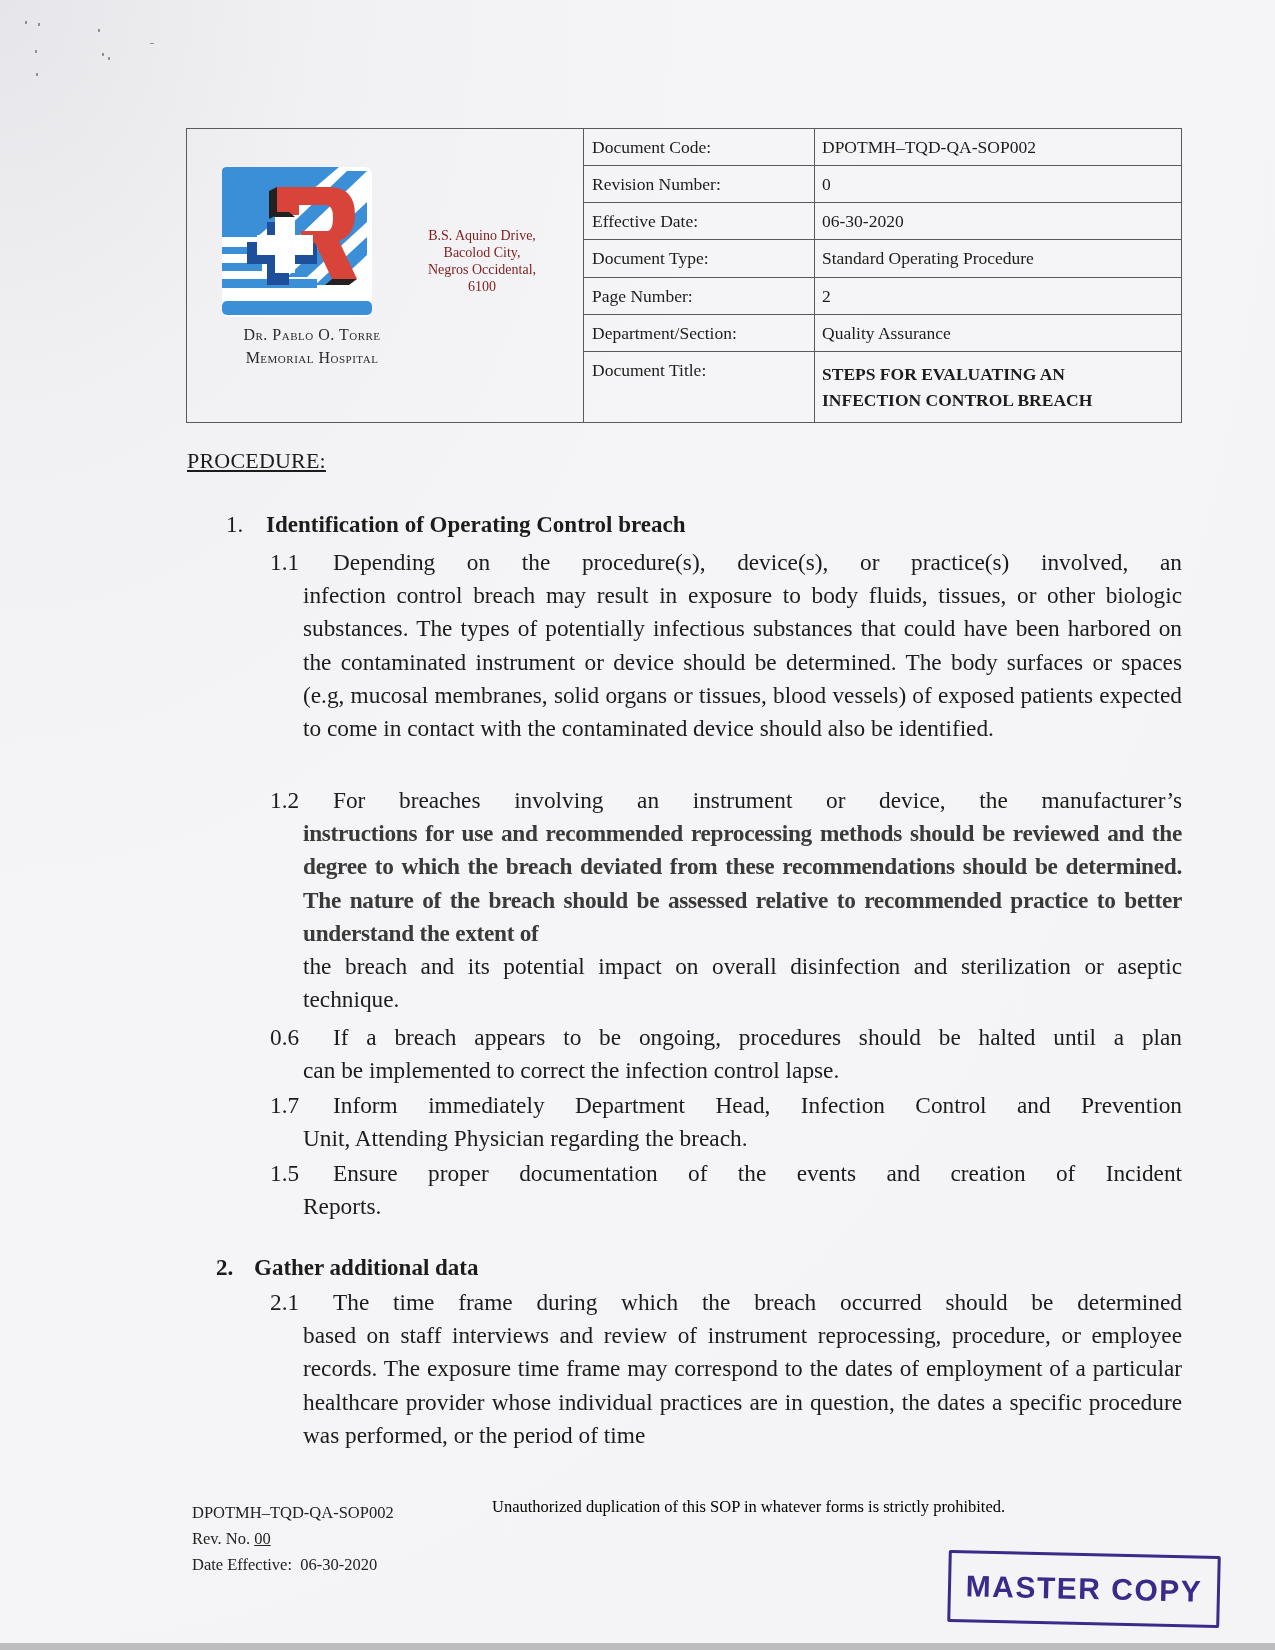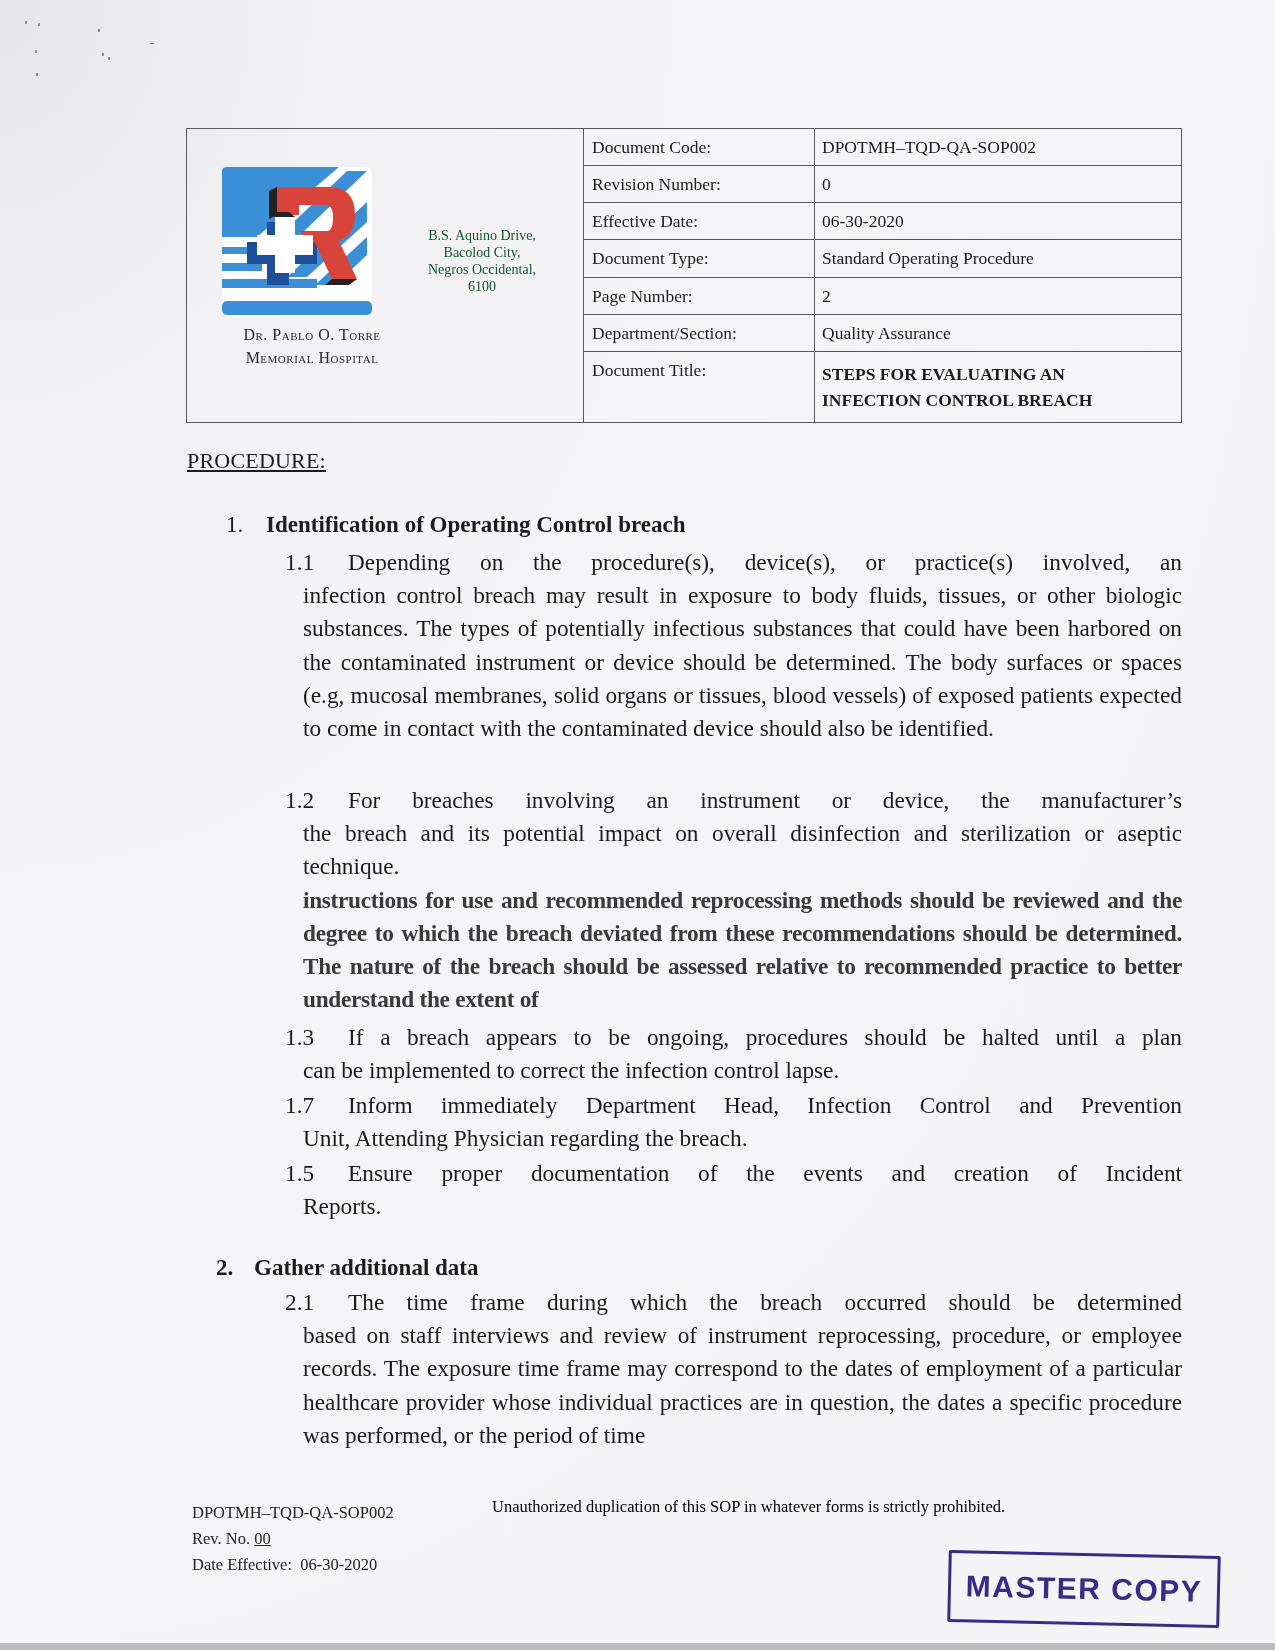--- a/index.html
+++ b/index.html
@@ -27,33 +27,33 @@
     .label-cell { width: 222px; padding-left: 8px !important; font-family: "Liberation Serif", serif; font-size: 17.5px; }
     .value-cell { padding-left: 7px !important; font-size: 17.5px; }
     .value-cell.bold { font-weight: bold; font-size: 17.5px; line-height: 26px; padding-top: 4px !important; padding-bottom: 4px !important; }
     .logo-wrap { position: absolute; left: 30px; top: 38px; width: 180px; height: 160px; }
     .hosp-name {
       position: absolute; left: 0; top: 194px; width: 250px; text-align: center;
       font-family: "Liberation Serif", serif; font-variant: small-caps; font-size: 16px; line-height: 23px; letter-spacing: .5px; color: #2a2a2a;
     }
     .address {
       position: absolute; left: 225px; top: 98px; width: 140px; text-align: center;
-      font-size: 14px; line-height: 17px; color: #14532d;
+      font-size: 14px; line-height: 17px; color: #7f1d1d;
     }
 
     
     .procedure-heading {
       position: absolute; left: 187px; top: 448px; font-weight: normal; font-size: 22px;
       text-decoration: underline; letter-spacing: .2px;
     }
     .section-title { position: absolute; font-weight: bold; font-size: 23px; }
     .section-title .num { display: inline-block; width: 40px; font-weight: normal; }
     .section-title.s2 .num { font-weight: bold; width: 38px; }
     .item { position: absolute; left: 270px; width: 912px; font-size: 23.3px; line-height: 33.2px; }
-    .item .first-line { text-align: justify; text-align-last: justify; margin-left: 15px; }
+    .item .first-line { text-align: justify; text-align-last: justify; }
     .item .num { display: inline-block; width: 63px; }
     .item .rest { padding-left: 33px; text-align: justify; }
     .bold-look { font-weight: bold; color: #3a3a3a; letter-spacing: -0.3px; }
 
     
     .footer-left { position: absolute; left: 192px; top: 1500px; font-size: 16.5px; line-height: 26px; color: #222; }
     .footer-left .underline { text-decoration: underline; }
     .footer-notice { position: absolute; left: 492px; top: 1497px; font-size: 16.5px; color: #000000; }
     .stamp {
       position: absolute; left: 948px; top: 1553px; width: 266px; height: 66px;
@@ -157,26 +157,26 @@
   <span class="num">1.</span><span>Identification of Operating Control breach</span>
 </div>
 
 <div class="item" style="top:546px">
   <div class="first-line"><span class="num">1.1</span><span>Depending on the procedure(s), device(s), or practice(s) involved, an</span></div>
   <div class="rest">infection control breach may result in exposure to body fluids, tissues, or other biologic substances. The types of potentially infectious substances that could have been harbored on the contaminated instrument or device should be determined. The body surfaces or spaces (e.g, mucosal membranes, solid organs or tissues, blood vessels) of exposed patients expected to come in contact with the contaminated device should also be identified.</div>
 </div>
 
 <div class="item" style="top:784px">
   <div class="first-line"><span class="num">1.2</span><span>For breaches involving an instrument or device, the manufacturer’s</span></div>
+  <div class="rest bold-look">instructions for use and recommended reprocessing methods should be reviewed and the degree to which the breach deviated from these recommendations should be determined. The nature of the breach should be assessed relative to recommended practice to better understand the extent of</div>
   <div class="rest">the breach and its potential impact on overall disinfection and sterilization or aseptic technique.</div>
-  <div class="rest bold-look">instructions for use and recommended reprocessing methods should be reviewed and the degree to which the breach deviated from these recommendations should be determined. The nature of the breach should be assessed relative to recommended practice to better understand the extent of</div>
 </div>
 
 <div class="item" style="top:1021px">
-  <div class="first-line"><span class="num">1.3</span><span>If a breach appears to be ongoing, procedures should be halted until a plan</span></div>
+  <div class="first-line"><span class="num">0.6</span><span>If a breach appears to be ongoing, procedures should be halted until a plan</span></div>
   <div class="rest">can be implemented to correct the infection control lapse.</div>
 </div>
 
 <div class="item" style="top:1089px">
   <div class="first-line"><span class="num">1.7</span><span>Inform immediately Department Head, Infection Control and Prevention</span></div>
   <div class="rest">Unit, Attending Physician regarding the breach.</div>
 </div>
 
 <div class="item" style="top:1157px">
   <div class="first-line"><span class="num">1.5</span><span>Ensure proper documentation of the events and creation of Incident</span></div>

